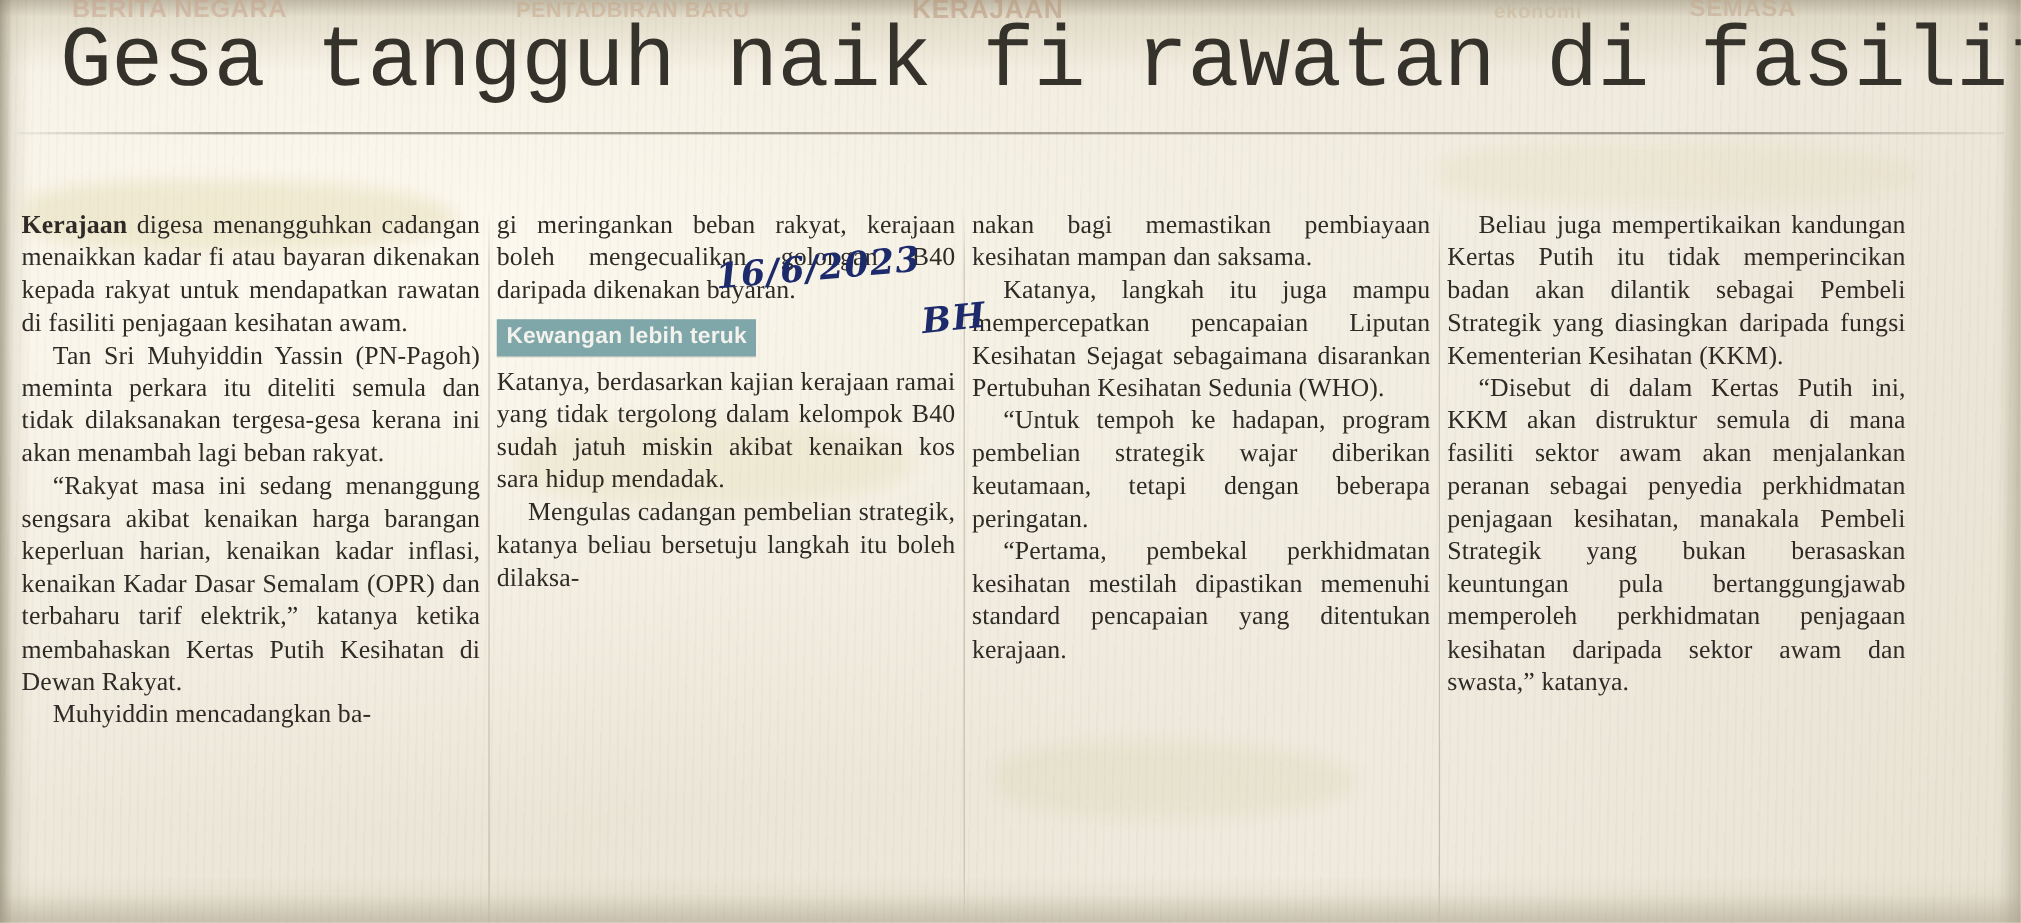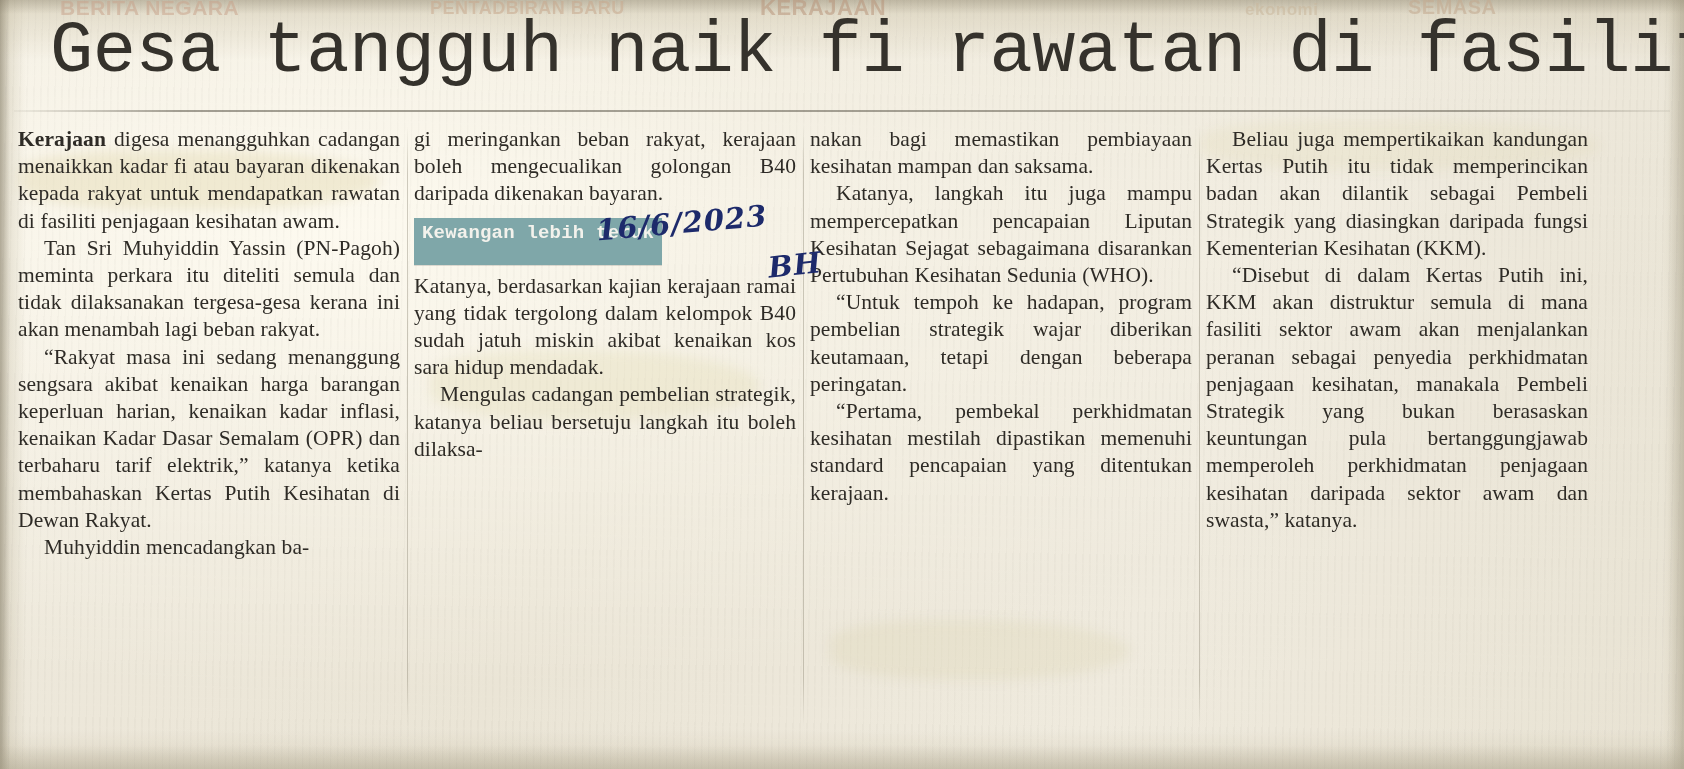--- a/index.html
+++ b/index.html
@@ -115,20 +115,21 @@
   }
   .col {
     width: 382px;
     position: relative;
     font-size: 21.5px;
     line-height: 27.2px;
     color: #2e2b26;
     text-align: justify;
     font-family: "Liberation Serif", serif;
     letter-spacing: 0.1px;
+    margin-top: 48px;
   }
   .col p {
     margin: 0;
     text-indent: 26px;
     text-align: justify;
     -webkit-hyphens: auto;
     hyphens: auto;
   }
   .col p.first {
     text-indent: 0;
@@ -143,25 +144,25 @@
     width: 1px;
     height: 600px;
     background: linear-gradient(180deg, rgba(120,114,96,0.0), rgba(120,114,96,0.35) 8%, rgba(120,114,96,0.35) 92%, rgba(120,114,96,0.0));
   }
 
   
   .subhead {
     display: inline-block;
     background: #7fa7a9;
     color: #f3f2ec;
-    font-family: Liberation Mono, monospace;
+    font-family: Liberation Sans, sans-serif;
     font-weight: bold;
     font-size: 19px;
     line-height: 26px;
-    padding: 2px 8px 19px 8px;
+    padding: 2px 8px 3px 8px;
     margin: 10px 0 8px 0;
     letter-spacing: 0.2px;
     text-indent: 0;
     box-shadow: 0 1px 0 rgba(0,0,0,0.12);
   }
 
   
   .handwriting {
     position: absolute;
     color: #1d2a6b;

